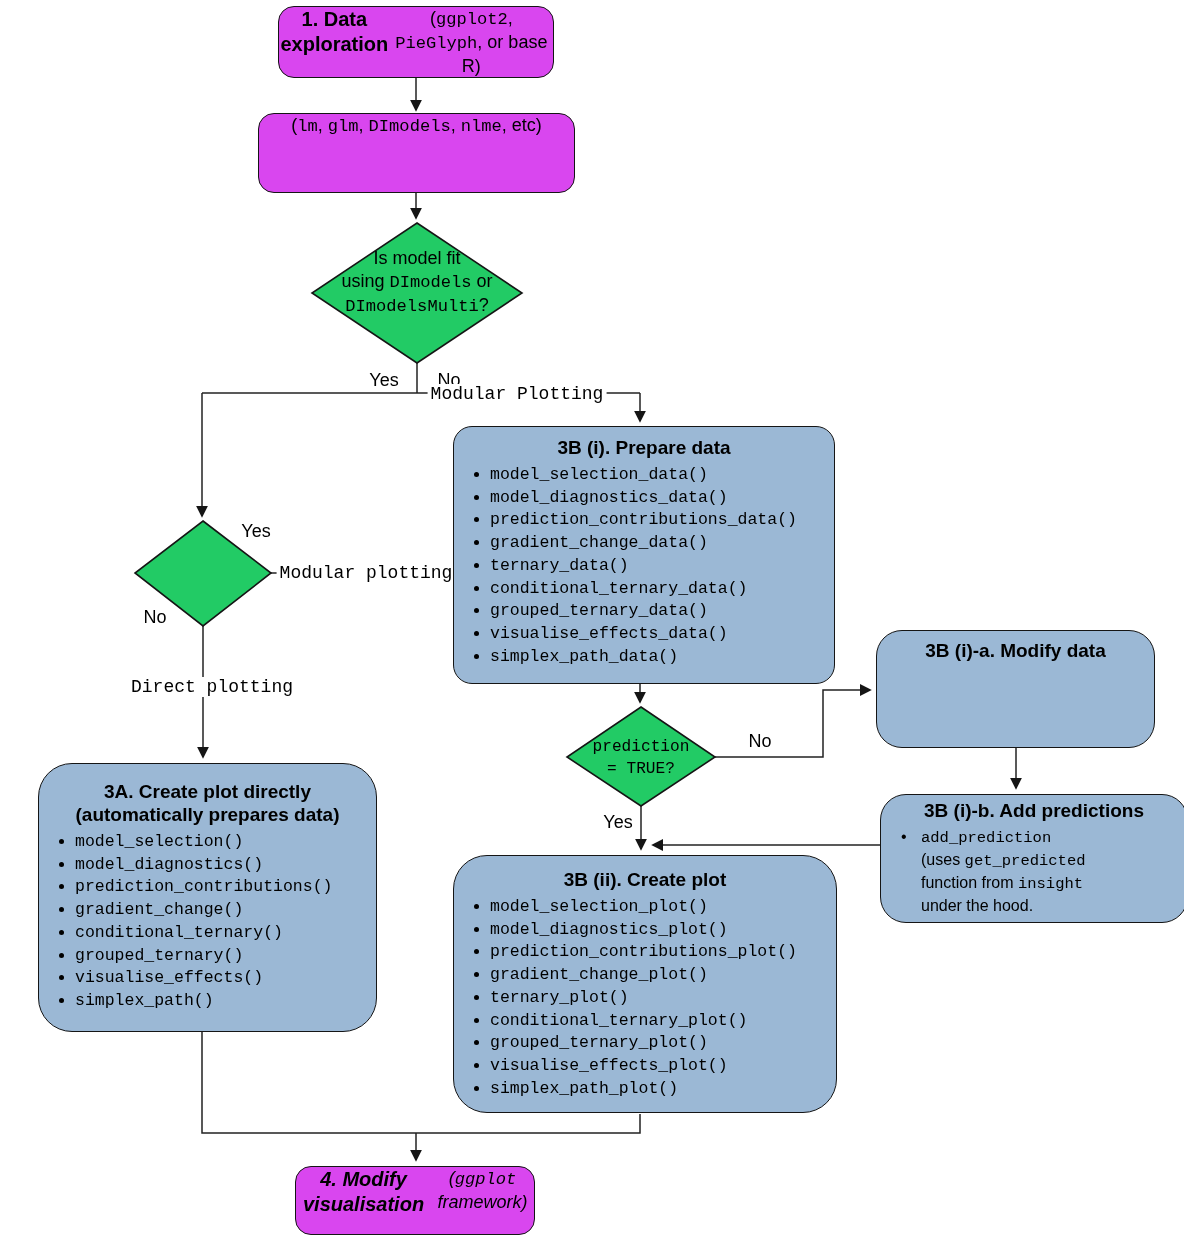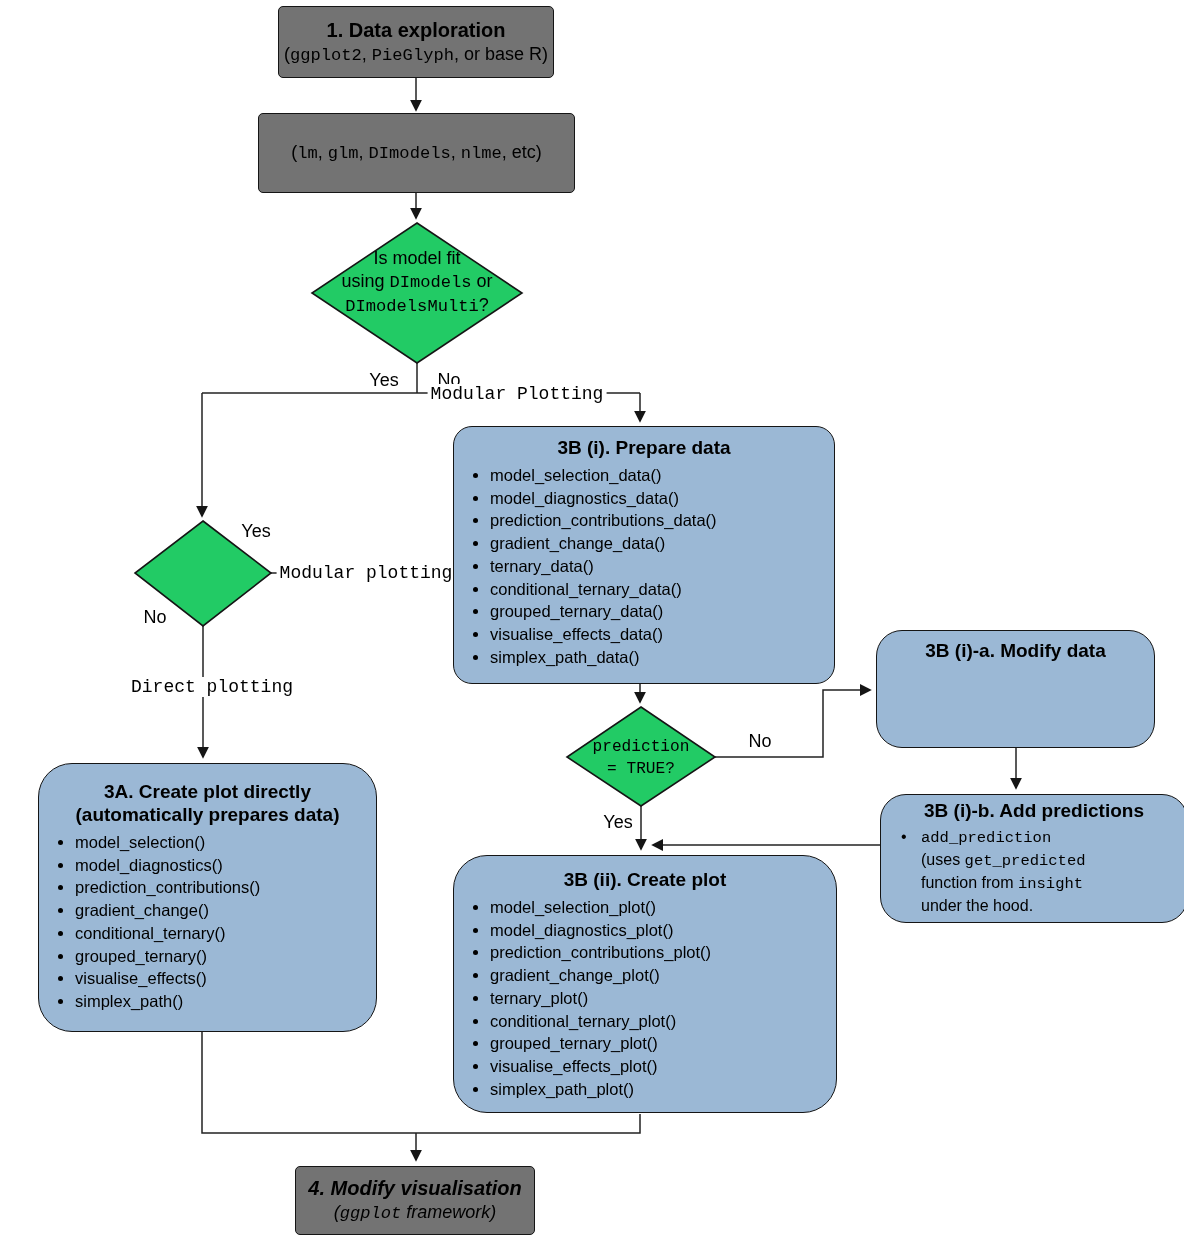--- a/index.html
+++ b/index.html
@@ -3,32 +3,32 @@
 <meta charset="utf-8">
 <style>
   html,body { margin:0; padding:0; background:#ffffff; }
   .canvas {
     position:relative; width:1184px; height:1249px; background:#ffffff;
     font-family:"Liberation Sans", sans-serif; color:#000; overflow:hidden;
   }
   svg.layer { position:absolute; left:0; top:0; width:1184px; height:1249px; }
 
   .node { position:absolute; box-sizing:border-box; border:1.6px solid #151515; text-align:center; }
-  .purple { background:#737373; border-radius:5px; display:flex; flex-direction:column; justify-content:center; }
+  .purple { background:#d946ef; border-radius:16px; display:flex; flex-direction:row; justify-content:center; }
   .blue   { background:#9bb8d5; border-radius:34px; }
 
   .purple .title { font-size:20px; font-weight:bold; line-height:25px; }
   .purple .subtitle { font-size:18px; line-height:23px; }
   .blue .title { font-size:19px; font-weight:bold; line-height:23px; }
 
   .mono { font-family:"Liberation Mono", monospace; font-size:0.95em; }
 
   ul.fn {
     list-style:disc; text-align:left; margin:5px 0 0 0; padding-left:28px;
-    font-family:Liberation Sans, sans-serif; font-size:16.5px; line-height:22.7px;
+    font-family:Liberation Mono, monospace; font-size:16.5px; line-height:22.7px;
     white-space:nowrap;
   }
   .bullet-block { display:flex; text-align:left; padding-left:14px; margin-top:4px; }
   .bullet-dot { width:20px; font-size:16px; line-height:21px; }
   .bullet-text { font-size:16px; line-height:21px; }
   .bullet-text .mono { font-size:15.5px; }
 
   .dtext { position:absolute; text-align:center; font-size:18px; line-height:23px; }
   .dtext.monoText { font-family:"Liberation Mono", monospace; font-size:17px; line-height:22px; }
 

